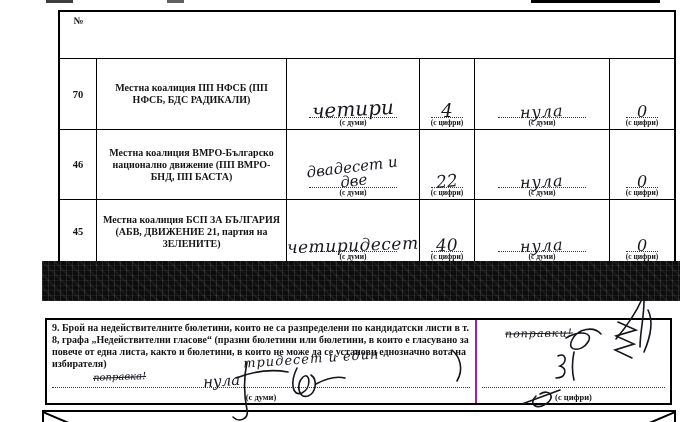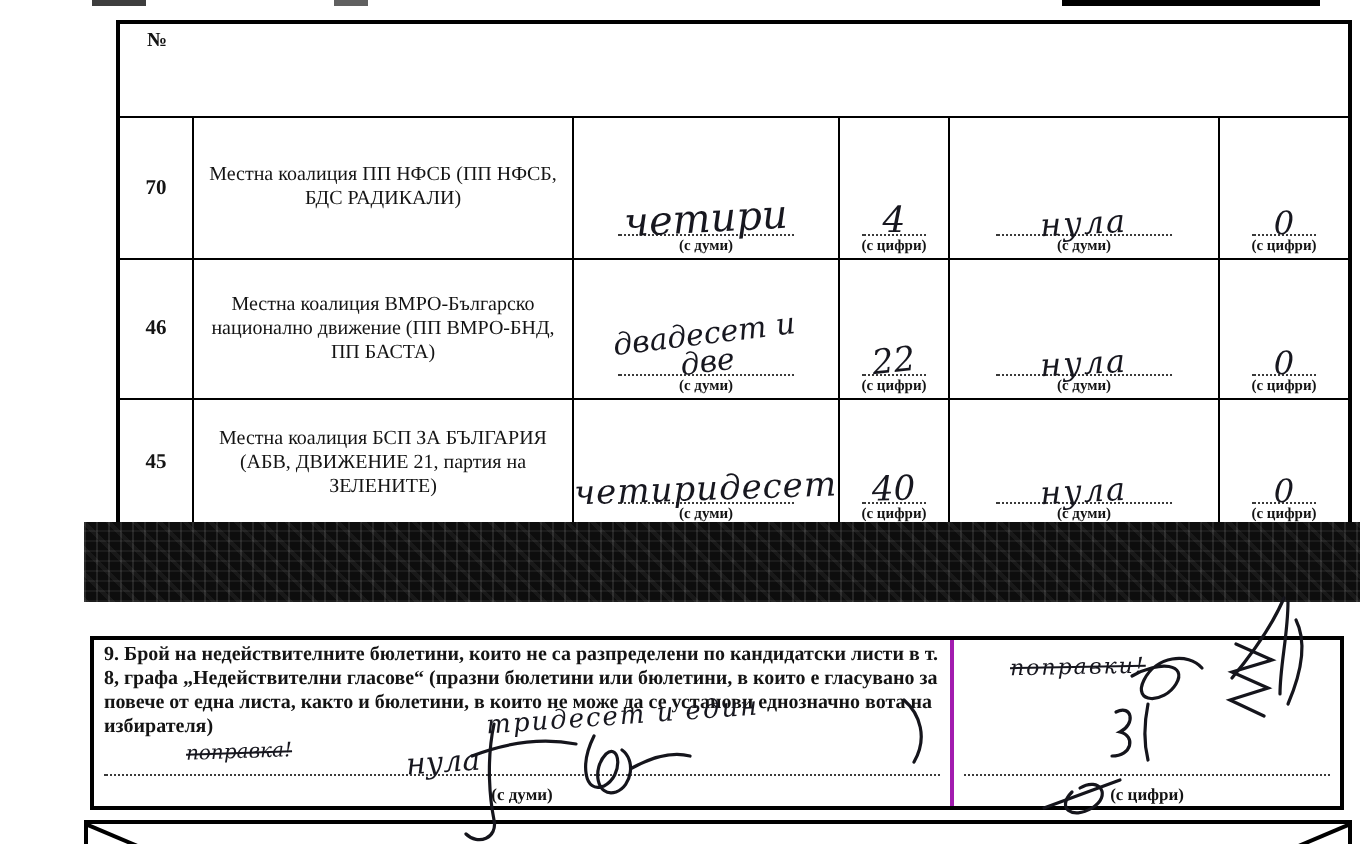--- a/index.html
+++ b/index.html
@@ -26,21 +26,21 @@
   .c-num{width:37px;flex:0 0 37px;}
   .c-name{width:190px;flex:0 0 190px;}
   .c-valid{width:188px;flex:0 0 188px;}
   .c-invalid{flex:1;}
   .c-vw{width:133px;flex:0 0 133px;}
   .c-vd{width:55px;flex:0 0 55px;}
   .c-iw{width:135px;flex:0 0 135px;}
   .c-id{flex:1;}
   .r70{height:71px;} .r71{height:70px;} .r72{height:64px;}
   .num-cell{font-weight:bold;font-size:10.5px;}
-  .name-cell{font-weight:normal;font-size:10px;line-height:1.2;text-align:center;
+  .name-cell{font-weight:bold;font-size:10px;line-height:1.2;text-align:center;
         padding:0 4px;}
   .vote-cell{flex-direction:column;justify-content:flex-end;align-items:center;
         padding-bottom:2px;}
   .dotline{border-bottom:1.5px dotted #3a3a3a;height:0;}
   .dl-words{width:88px;} .dl-digits{width:32px;}
   .unit{font-size:7.5px;font-weight:bold;line-height:1.1;margin-top:1px;}
 
   
   .hw{font-family:"DejaVu Serif",serif;font-style:italic;color:#17171f;
       position:relative;z-index:2;margin-bottom:-4px;white-space:nowrap;}

